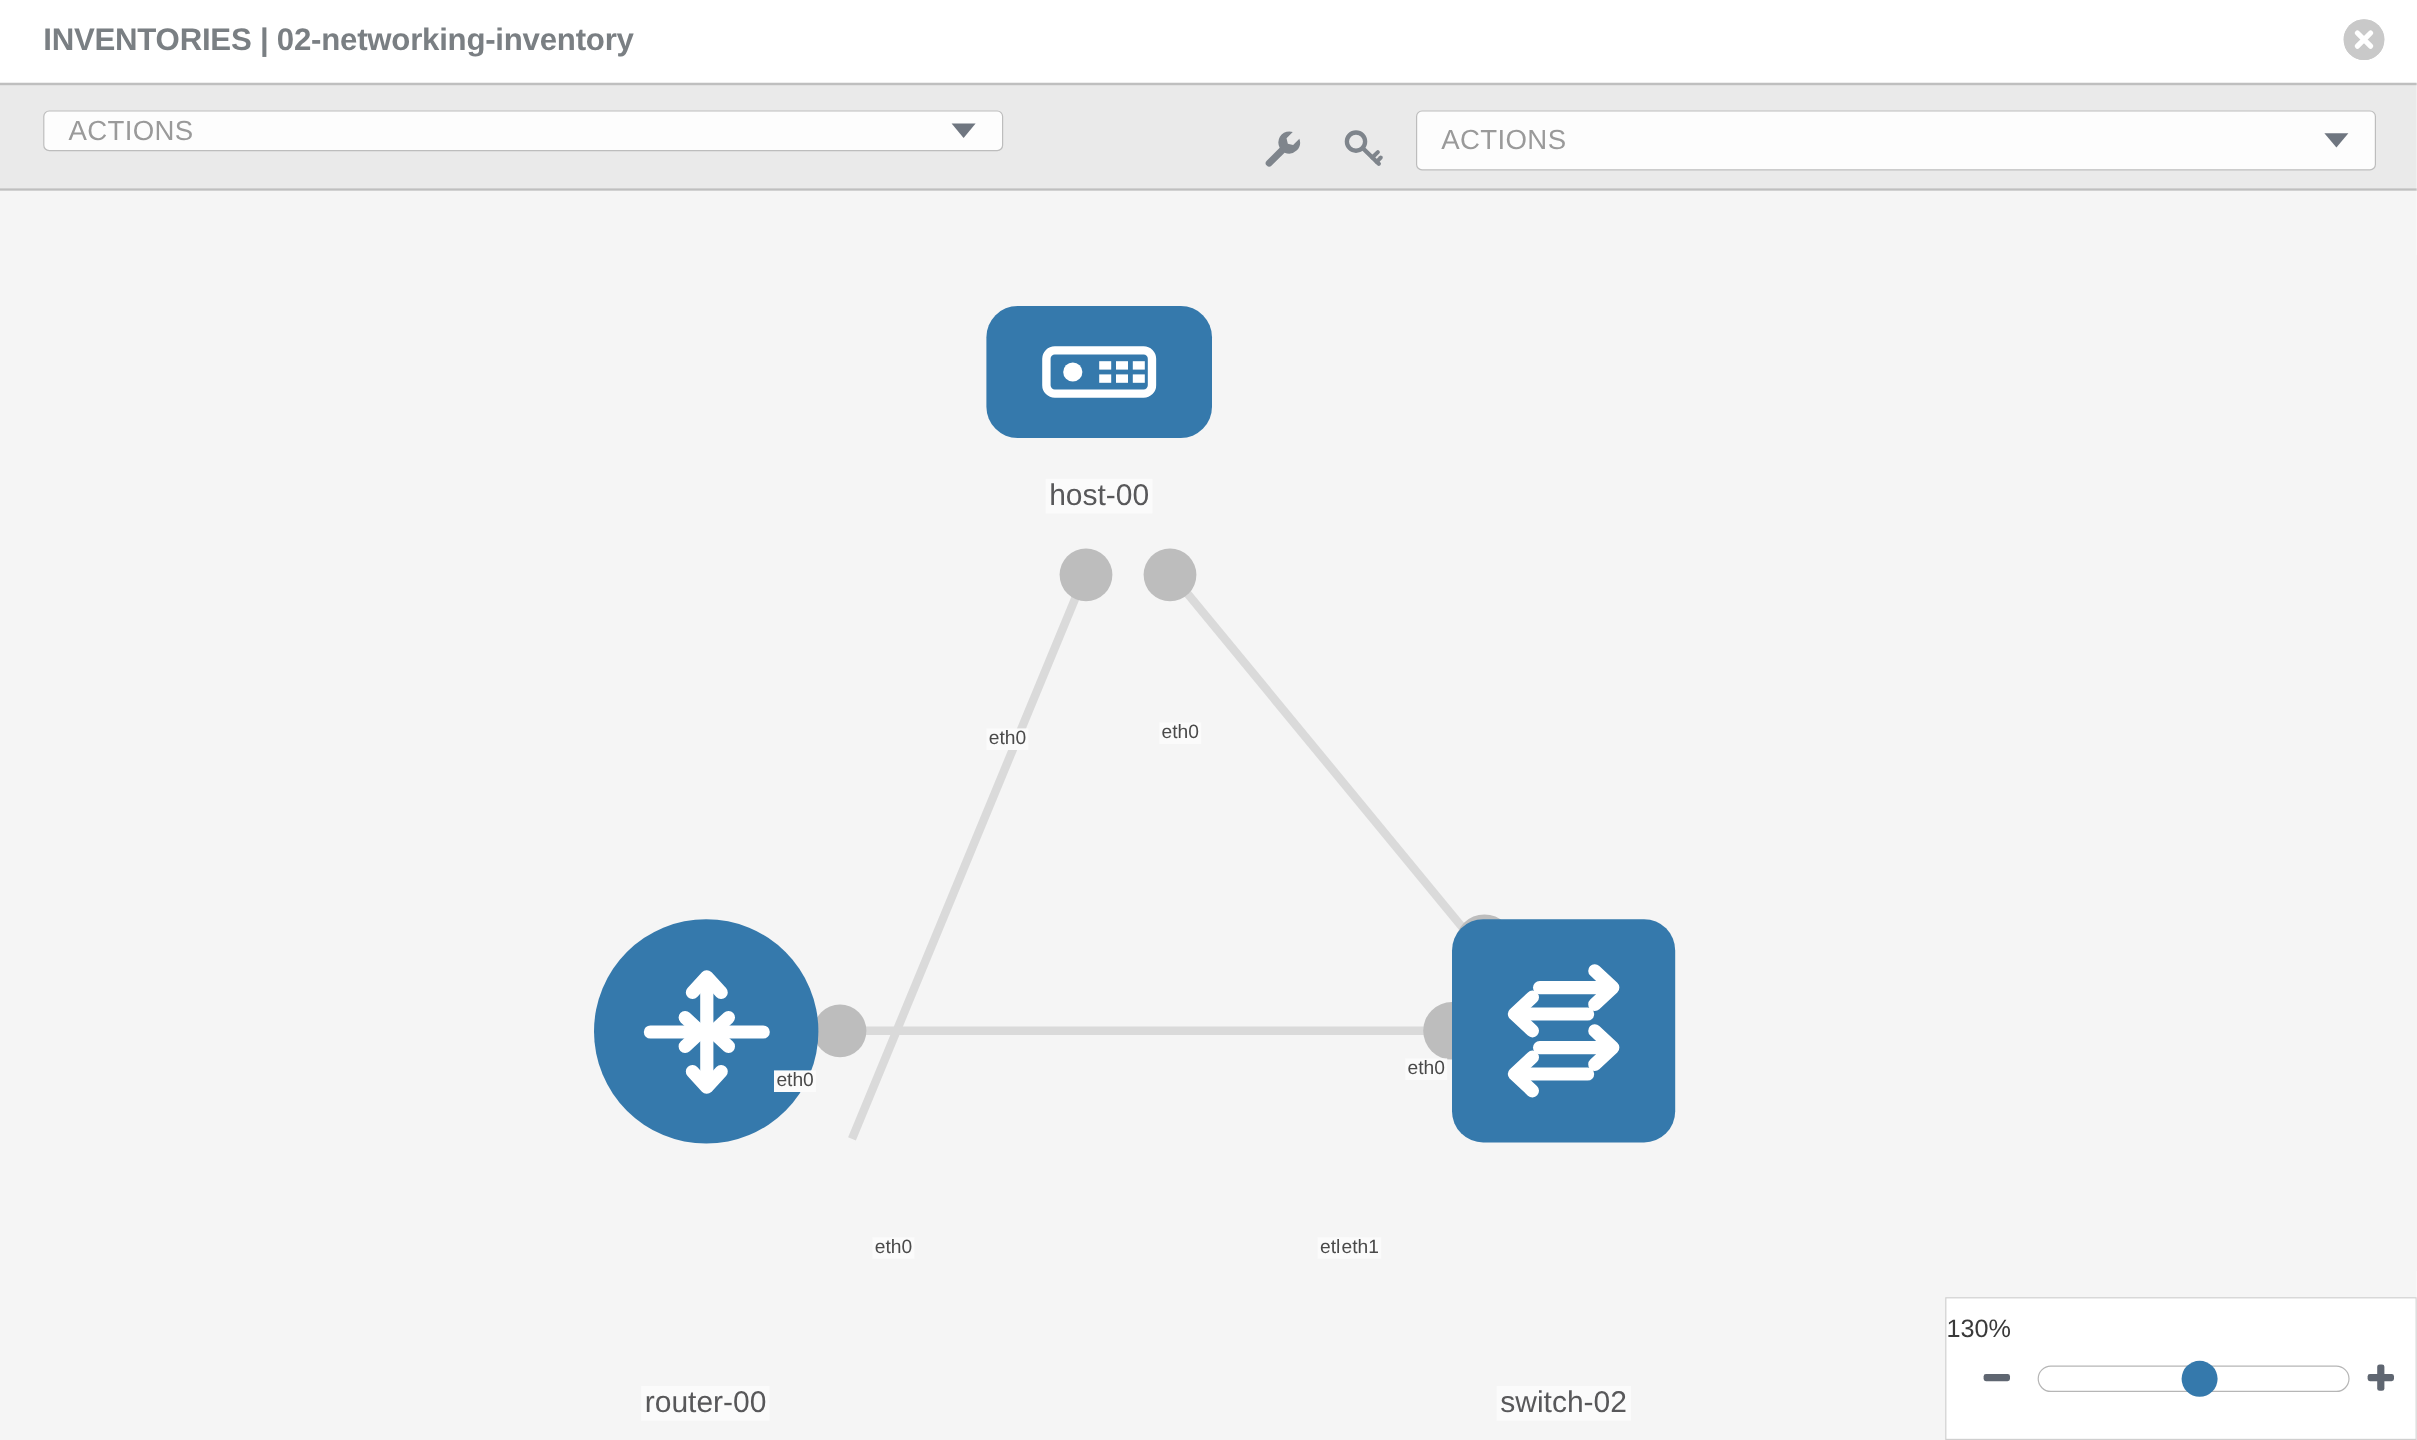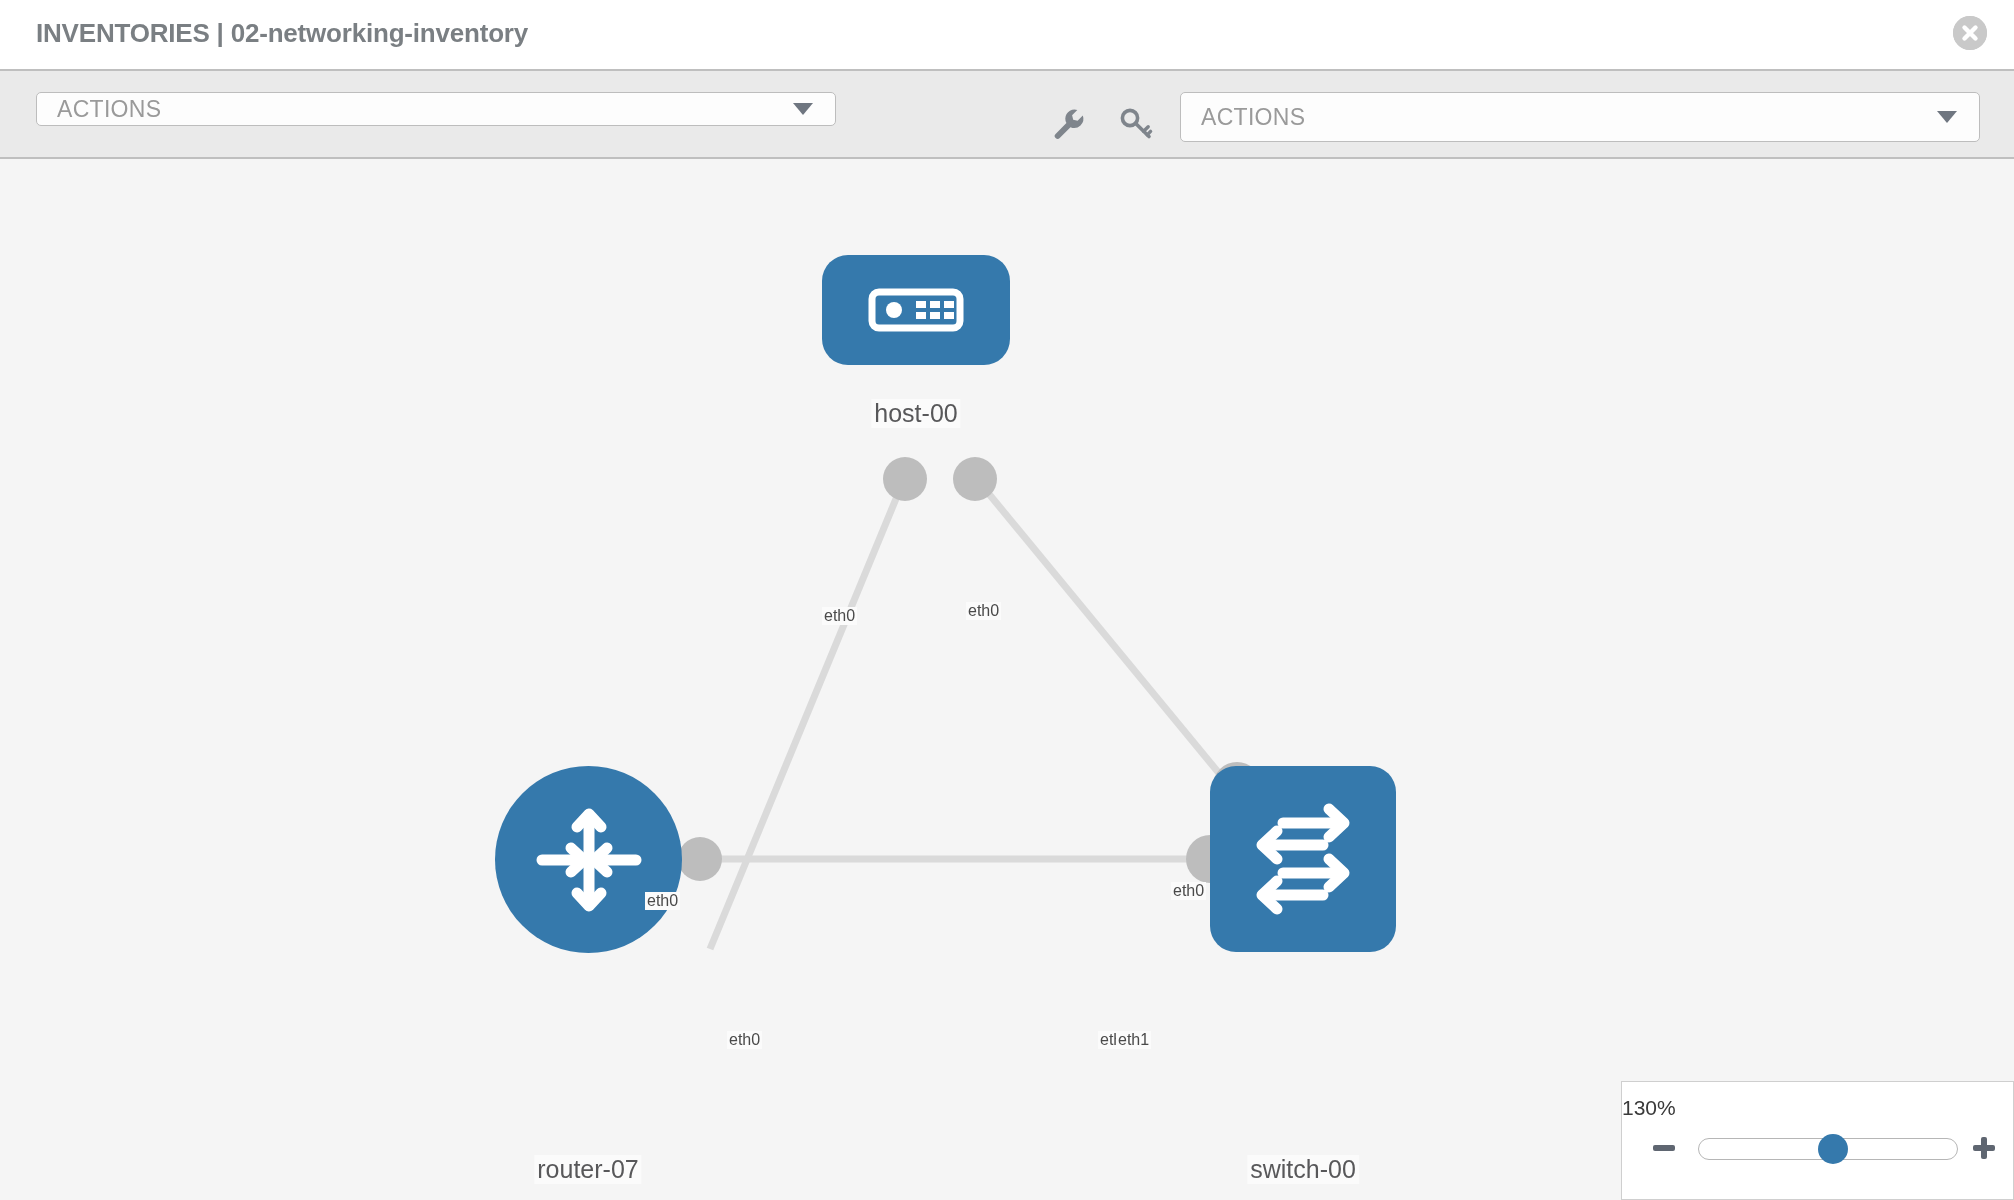--- a/index.html
+++ b/index.html
@@ -216,21 +216,21 @@
 
             <path d="M14 61 H55"></path>
             <path d="M43 49 L56 61 L43 73"></path>
 
             <path d="M108 61 H67"></path>
             <path d="M79 49 L66 61 L79 73"></path>
           </g>
         </svg>
       </div>
     </div>
-    <div class="node-label" style="left:588px; top:996px;">router-07</div>
+    <div class="node-label" style="left:588px; top:996px;">router-00</div>
 
     <div class="node" style="left:1210px; top:607px;">
       <div class="node-shape rounded-sq" style="left:0; top:0; width:186px; height:186px;">
         <svg width="124" height="124" viewBox="0 0 124 124">
           <g stroke="#ffffff" stroke-width="11" stroke-linecap="round" stroke-linejoin="round" fill="none">
 
             <path d="M42 26 H102"></path>
             <path d="M88 12 L103 26 L88 40"></path>
 
             <path d="M82 48 H22"></path>
@@ -238,21 +238,21 @@
 
             <path d="M42 76 H102"></path>
             <path d="M88 62 L103 76 L88 90"></path>
 
             <path d="M82 98 H22"></path>
             <path d="M36 84 L21 98 L36 112"></path>
           </g>
         </svg>
       </div>
     </div>
-    <div class="node-label" style="left:1303px; top:996px;">switch-00</div>
+    <div class="node-label" style="left:1303px; top:996px;">switch-02</div>
 
     <div class="iface" style="left:822px; top:448px;">eth0</div>
     <div class="iface" style="left:966px; top:443px;">eth0</div>
     <div class="iface" style="left:645px; top:733px;">eth0</div>
     <div class="iface" style="left:1171px; top:723px;">eth0</div>
     <div class="iface" style="left:727px; top:872px;">eth0</div>
     <div class="iface" style="left:1098px; top:872px;">eth</div>
     <div class="iface" style="left:1116px; top:872px;">eth1</div>
 
   </div>

